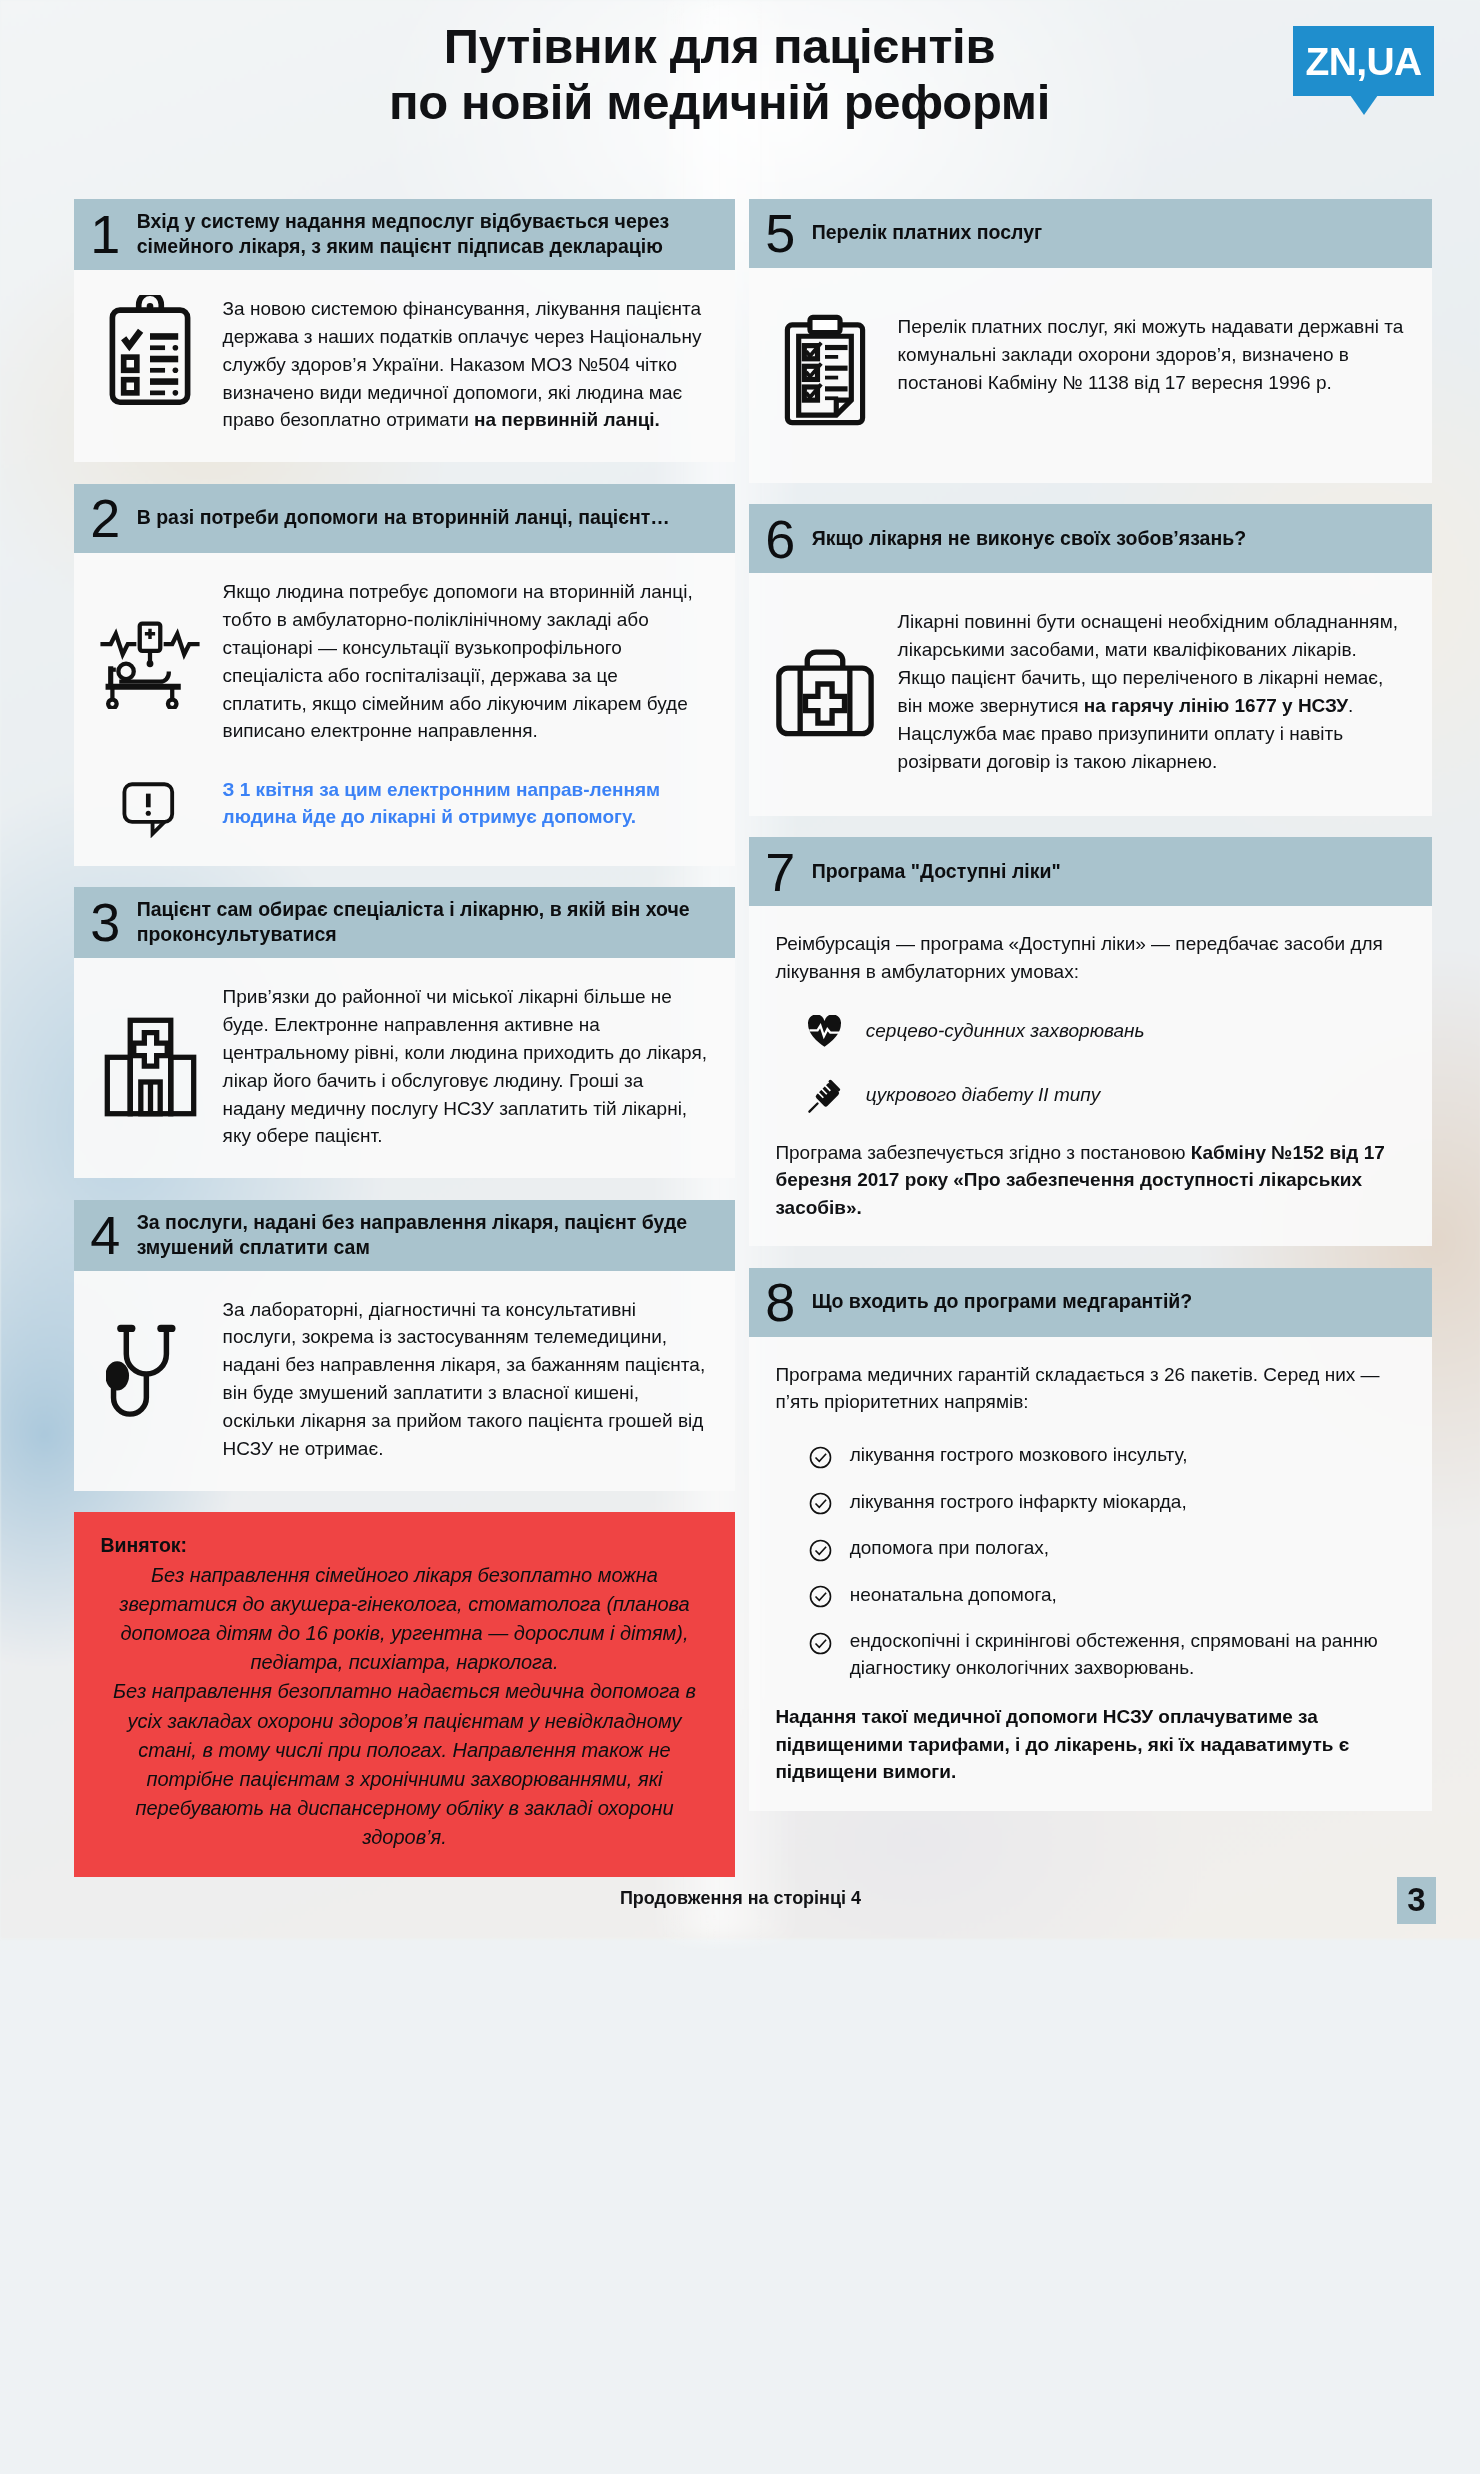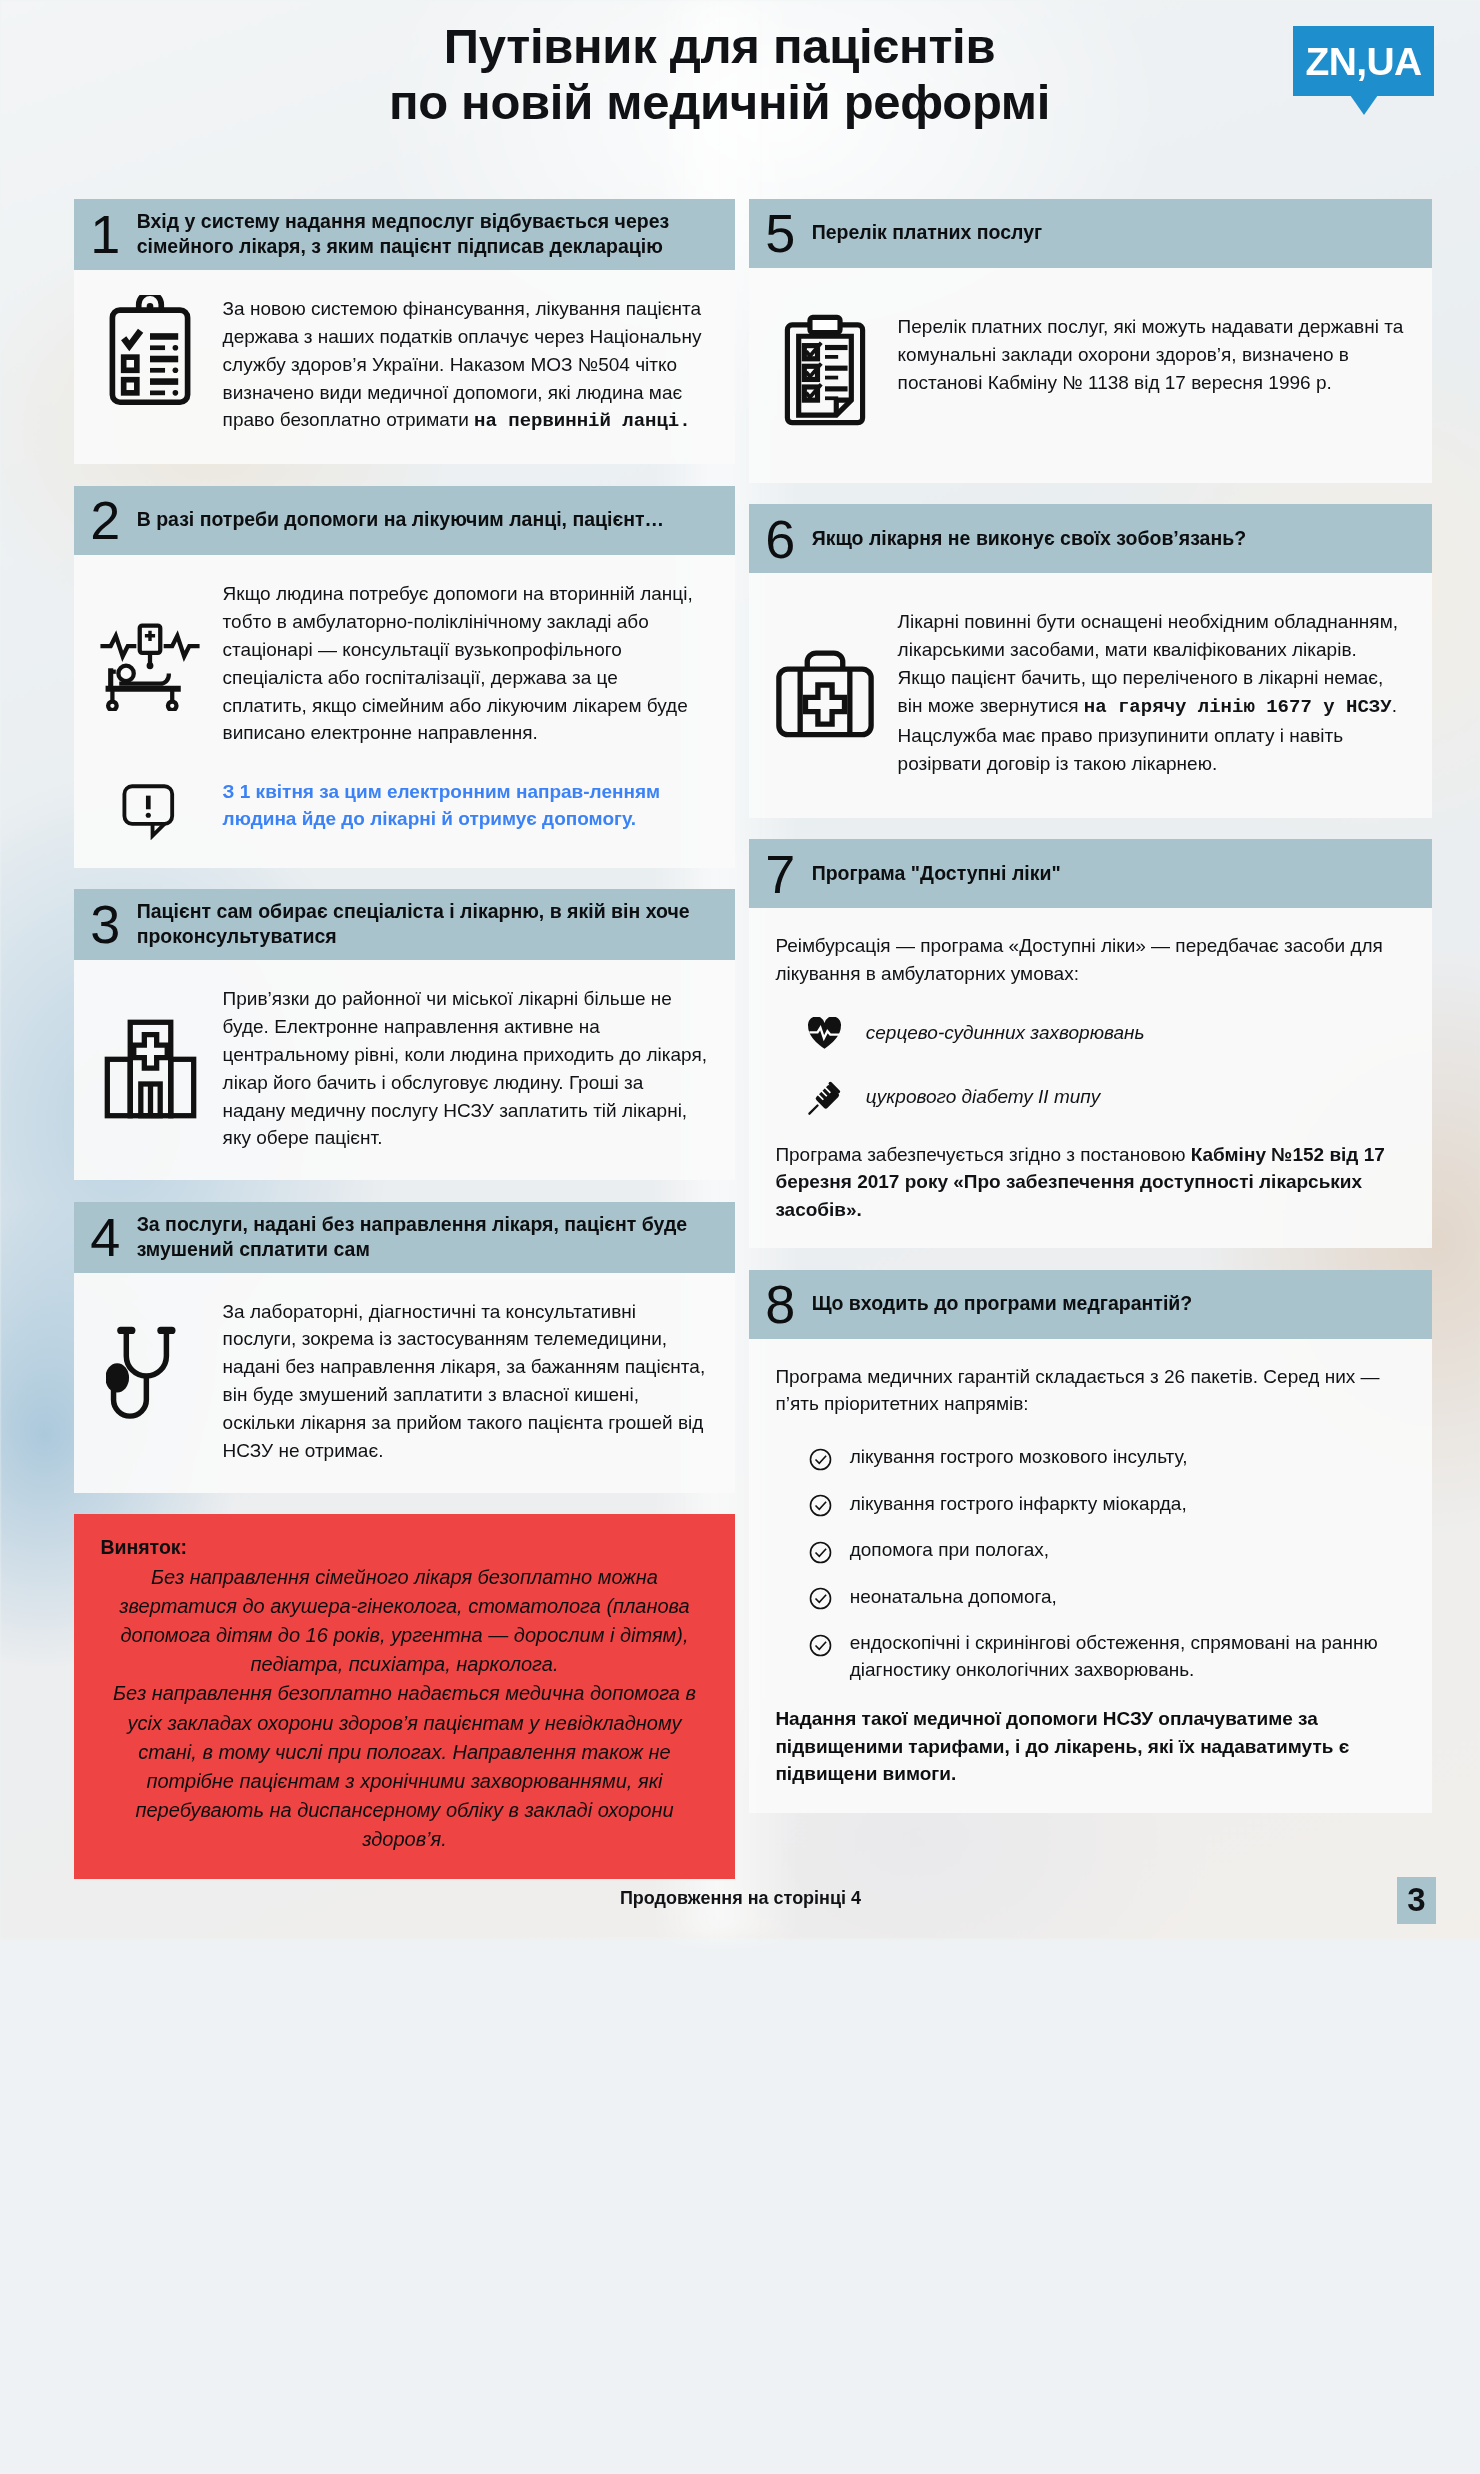--- a/index.html
+++ b/index.html
@@ -147,21 +147,21 @@
     align-items: center;
     justify-content: center;
   }
   .card-icon.push { align-self: center; }
   .card-text {
     font-size: 19px;
     line-height: 1.47;
     color: #101215;
     flex: 1 1 auto;
   }
-  .card-text b { font-weight: 700; font-family: Liberation Mono, monospace; }
+  .card-text b { font-weight: 700; }
 
   
   .note-row {
     display: flex;
     align-items: flex-start;
     gap: 19px;
     padding: 2.5px 28px 28px 22.6px;
   }
   .note-icon { flex: 0 0 auto; width: 107px; display: flex; justify-content: center; padding-top: 3.8px; }
   .note-text { font-size: 19px; line-height: 1.44; font-weight: 700; color: #3b82f6; flex: 1 1 auto; }
@@ -282,21 +282,21 @@
           </svg>
         </div>
         <div class="card-text"><span>За новою системою фінансування, лікування пацієнта держава з наших податків оплачує через Національну службу здоров’я України.
 Наказом МОЗ №504 чітко визначено види медичної допомоги, які людина має право безоплатно отримати </span><b>на первинній ланці.</b></div>
       </div>
     </div>
 
     <div class="card">
       <div class="card-head">
         <div class="card-num">2</div>
-        <div class="card-title">В разі потреби допомоги на лікуючим ланці, пацієнт…</div>
+        <div class="card-title">В разі потреби допомоги на вторинній ланці, пацієнт…</div>
       </div>
       <div class="card-body">
         <div class="card-icon push">
           <svg width="104" height="94" viewBox="0 0 120 110" fill="none" stroke="#111" stroke-width="5">
             <polyline points="2,34 14,34 20,22 28,46 34,34 44,34" stroke-width="5"></polyline>
             <polyline points="76,34 86,34 92,22 100,46 106,34 118,34" stroke-width="5"></polyline>
             <rect x="48" y="10" width="24" height="32" rx="3"></rect>
             <path d="M54 22 h12 M60 16 v12" stroke-width="4"></path>
             <line x1="60" y1="42" x2="60" y2="54"></line>
             <circle cx="60" cy="57" r="4" fill="#111" stroke="none"></circle>

